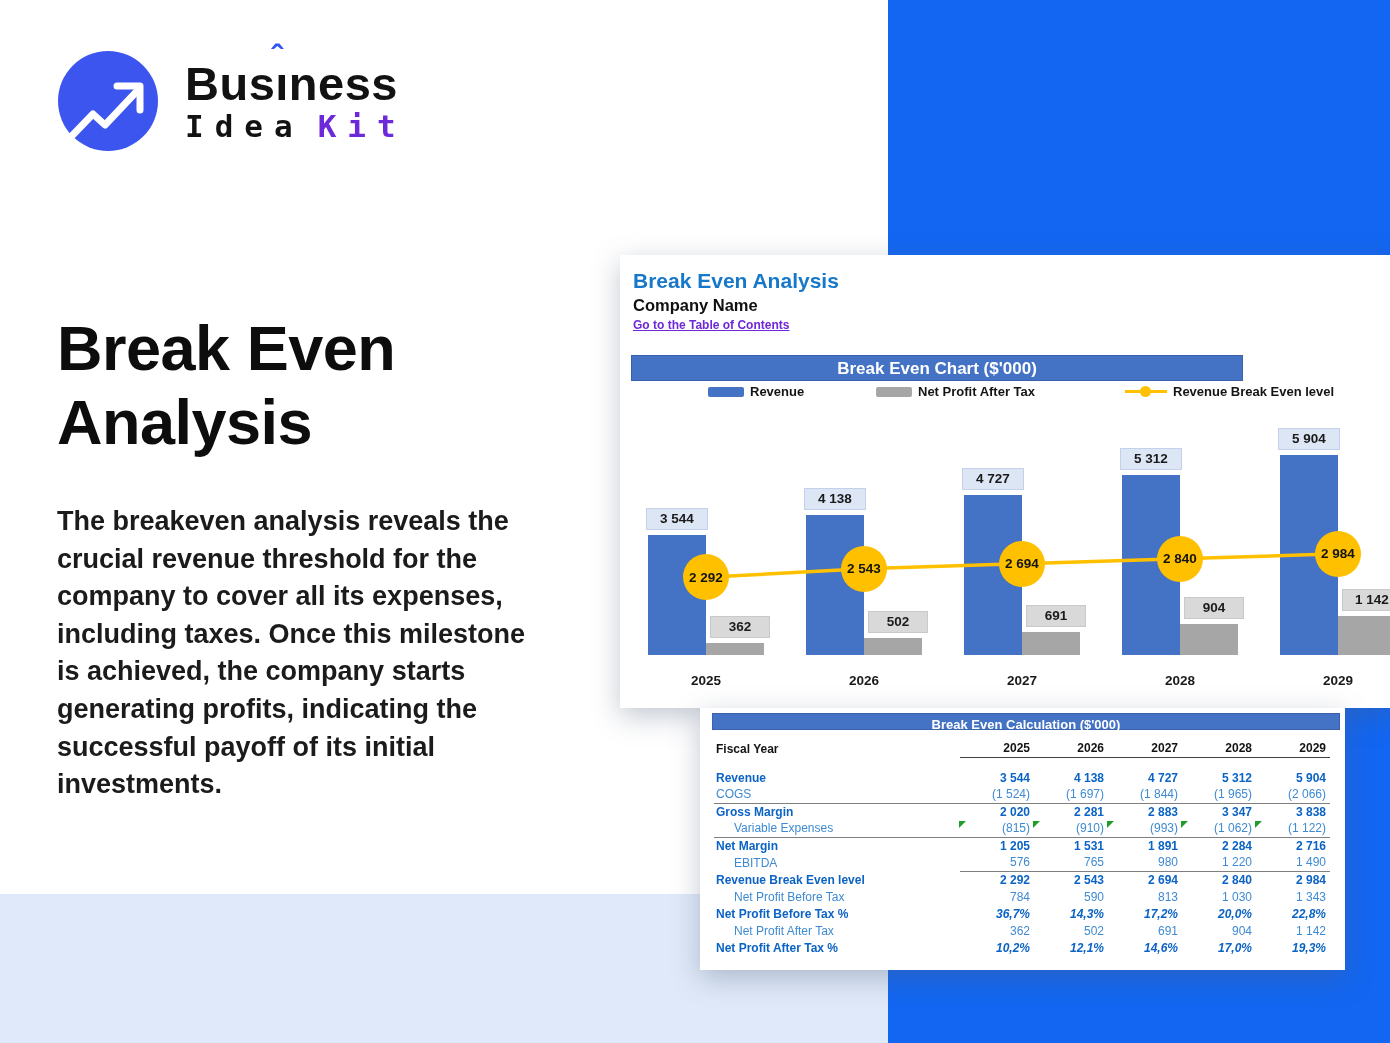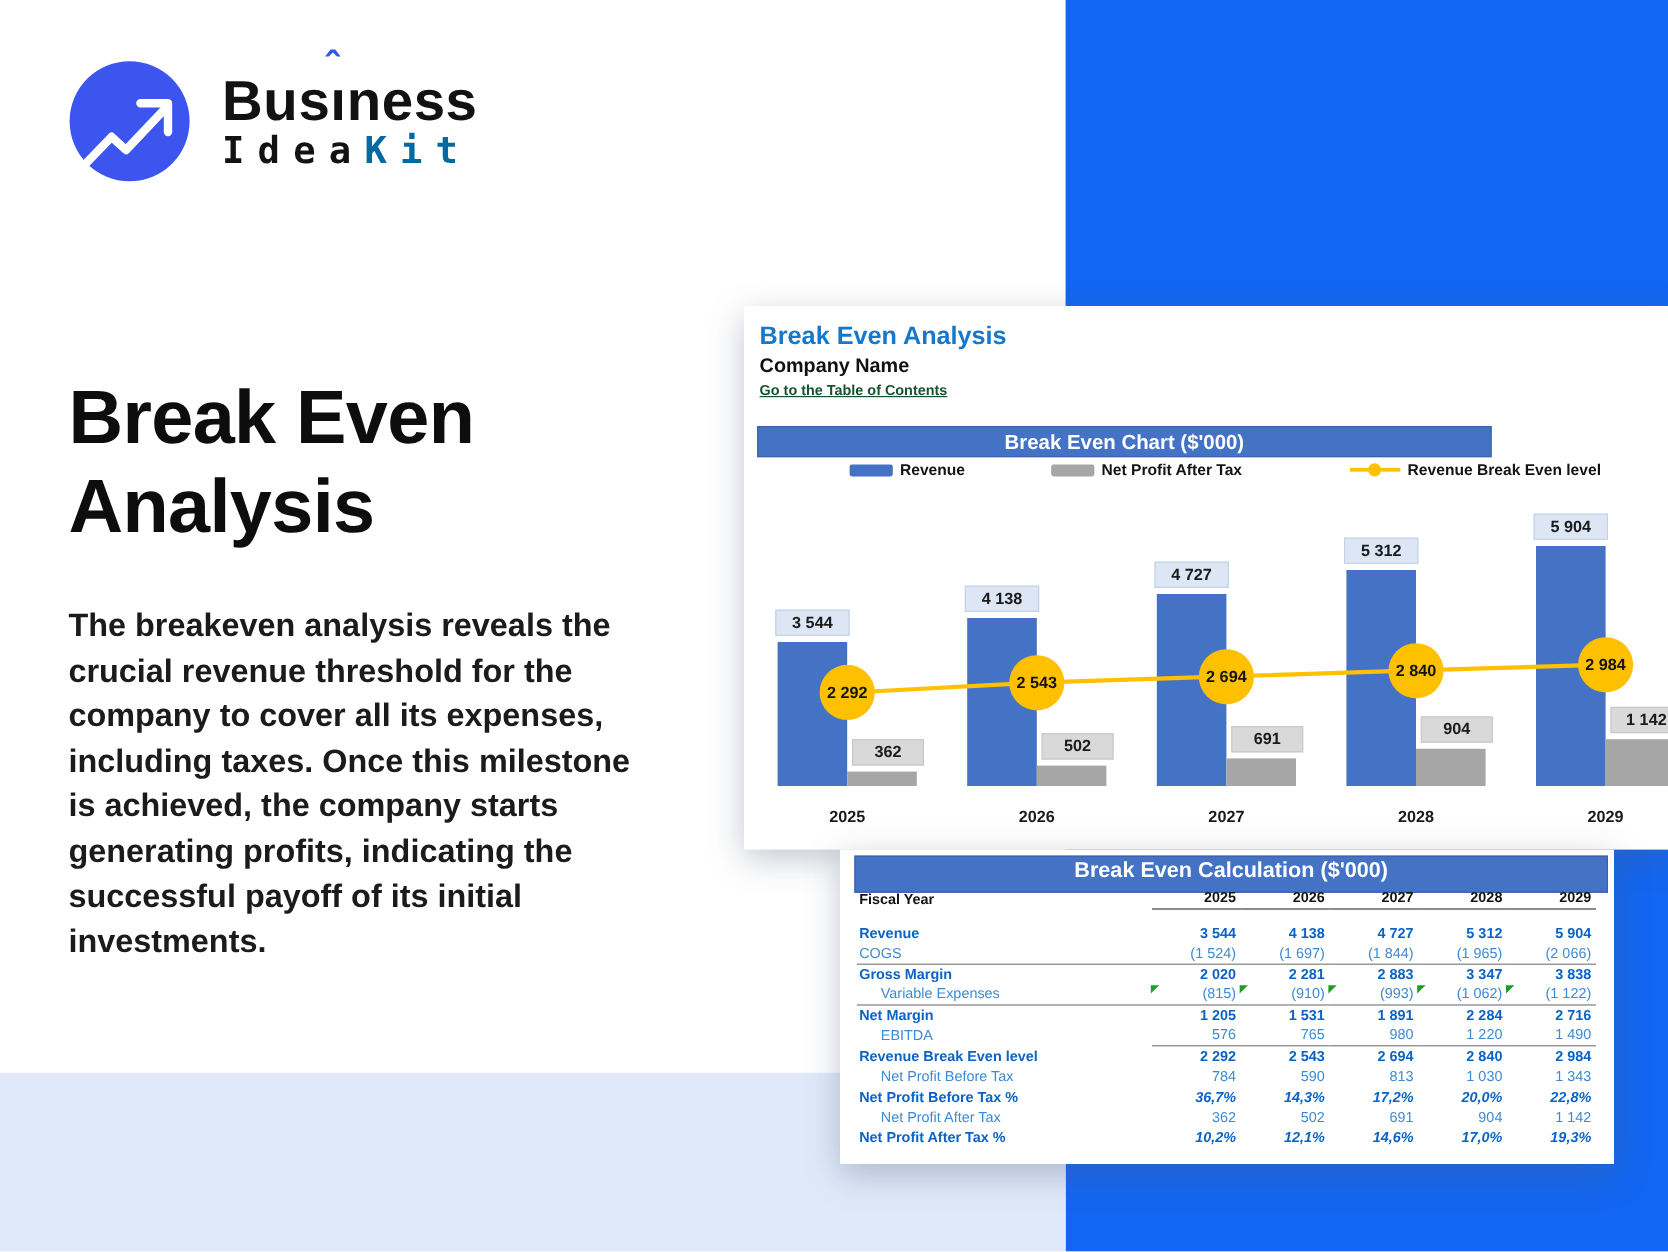--- a/index.html
+++ b/index.html
@@ -14,40 +14,40 @@
 
   
   .logo{position:absolute;left:57px;top:50px;display:flex;align-items:center;}
   .logo-circle{width:102px;height:102px;flex:0 0 auto;}
   .logo-text{margin-left:26px;}
   .brand-line1{font-size:47px;font-weight:800;color:#121212;letter-spacing:0.5px;line-height:1;}
   .i-wrap{position:relative;display:inline-block;}
   .i-caret{position:absolute;left:-4px;top:-21px;color:#2F55F0;font-size:34px;font-weight:800;}
   .brand-line2{font-family:"DejaVu Sans Mono",monospace;font-size:31px;font-weight:700;
     color:#121212;letter-spacing:11px;margin-top:4px;line-height:1;}
-  .brand-kit{color:#0369a1;}
+  .brand-kit{color:#6d28d9;margin-left:14px;}
 
   
   .hero{position:absolute;left:57px;top:312px;width:500px;}
   .hero-title{font-size:63px;line-height:1.17;font-weight:800;color:#0d0d0d;letter-spacing:-0.5px;}
   .hero-par{margin-top:44px;font-size:27px;line-height:1.39;font-weight:700;color:#1b1b1b;width:490px;}
 
   
   .card{position:absolute;background:#ffffff;box-shadow:0 8px 26px rgba(80,95,120,0.35);}
   .chart-card{left:620px;top:255px;width:770px;height:453px;}
   .table-card{left:700px;top:708px;width:645px;height:262px;}
 
   .sheet-title{position:absolute;left:13px;top:14px;font-size:21px;font-weight:700;color:#1778C9;}
   .sheet-company{position:absolute;left:13px;top:41px;font-size:16.5px;font-weight:700;color:#111;}
-  .sheet-link{position:absolute;left:13px;top:63px;font-size:12px;font-weight:700;color:#14532d;text-decoration:underline;cursor:pointer;}
+  .sheet-link{position:absolute;left:13px;top:63px;font-size:12px;font-weight:700;color:#6d28d9;text-decoration:underline;cursor:pointer;}
 
   .banner{position:absolute;background:#4472C4;color:#fff;font-weight:700;text-align:center;
     border:1px solid #3a62ac;box-sizing:border-box;}
   .chart-banner{left:11px;top:100px;width:612px;height:26px;font-size:17px;line-height:25px;}
-  .table-banner{left:12px;top:5px;width:628px;height:31px;font-size:18px;line-height:22px;}
+  .table-banner{left:12px;top:5px;width:628px;height:17px;font-size:13px;line-height:22px;}
 
   
   .legend-item{position:absolute;top:129px;display:flex;align-items:center;font-size:13px;font-weight:700;color:#141414;}
   .sw-bar{width:36px;height:10px;border-radius:2px;margin-right:6px;}
   .sw-line{position:relative;width:42px;height:3px;background:#FFC000;margin-right:6px;}
   .sw-line .dot{position:absolute;left:15px;top:-4px;width:11px;height:11px;border-radius:50%;background:#FFC000;}
 
   
   .plot{position:absolute;left:0;top:152px;width:770px;height:248px;}
   .plot svg{position:absolute;left:0;top:0;z-index:3;}

